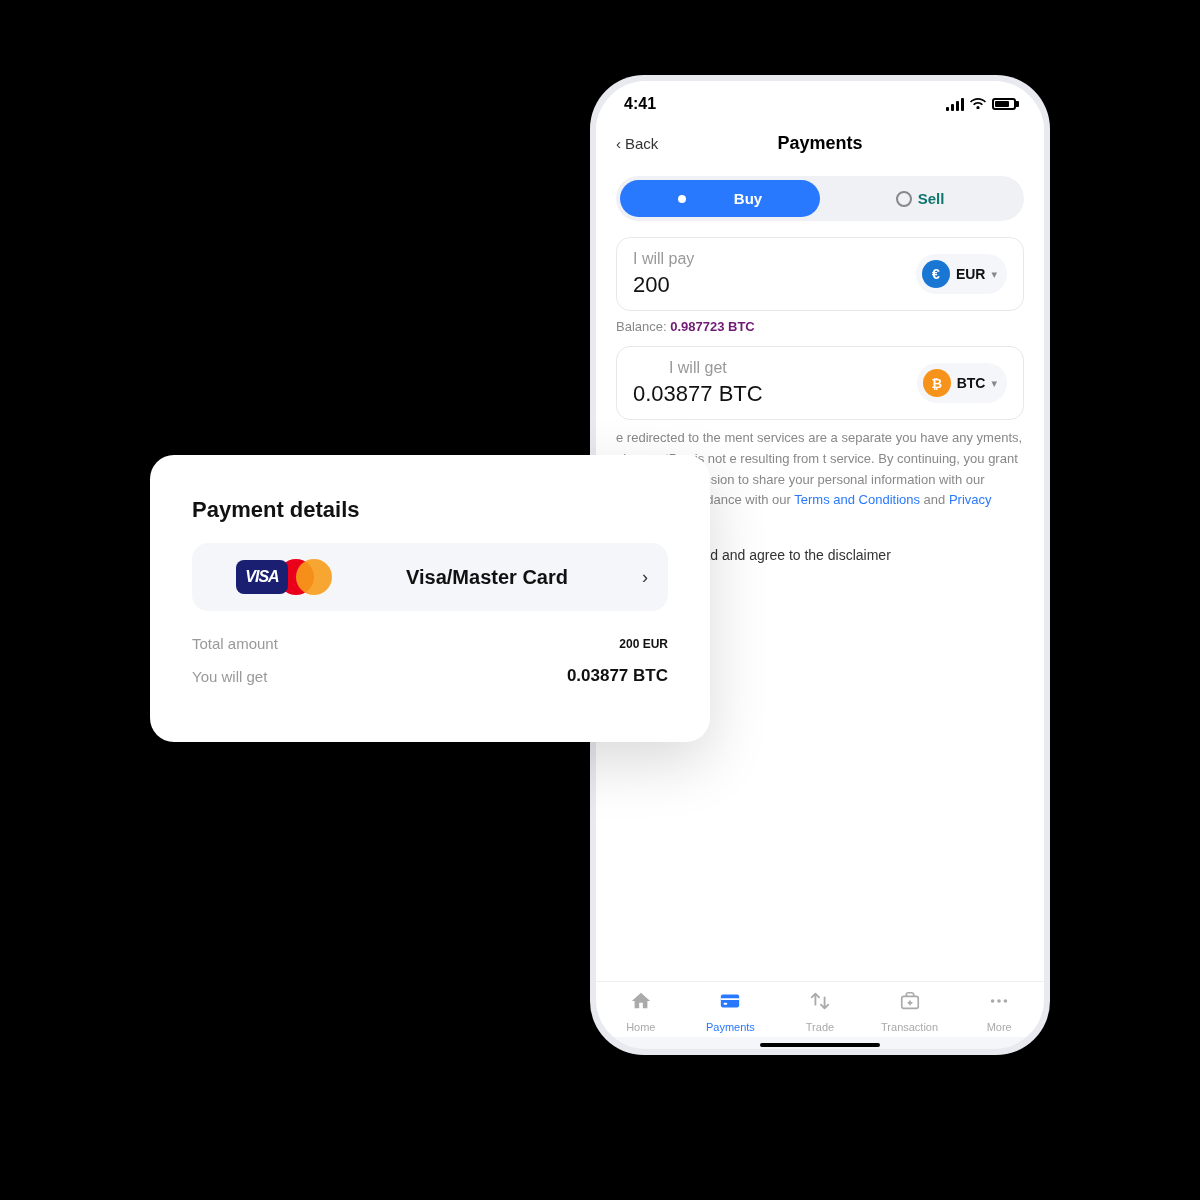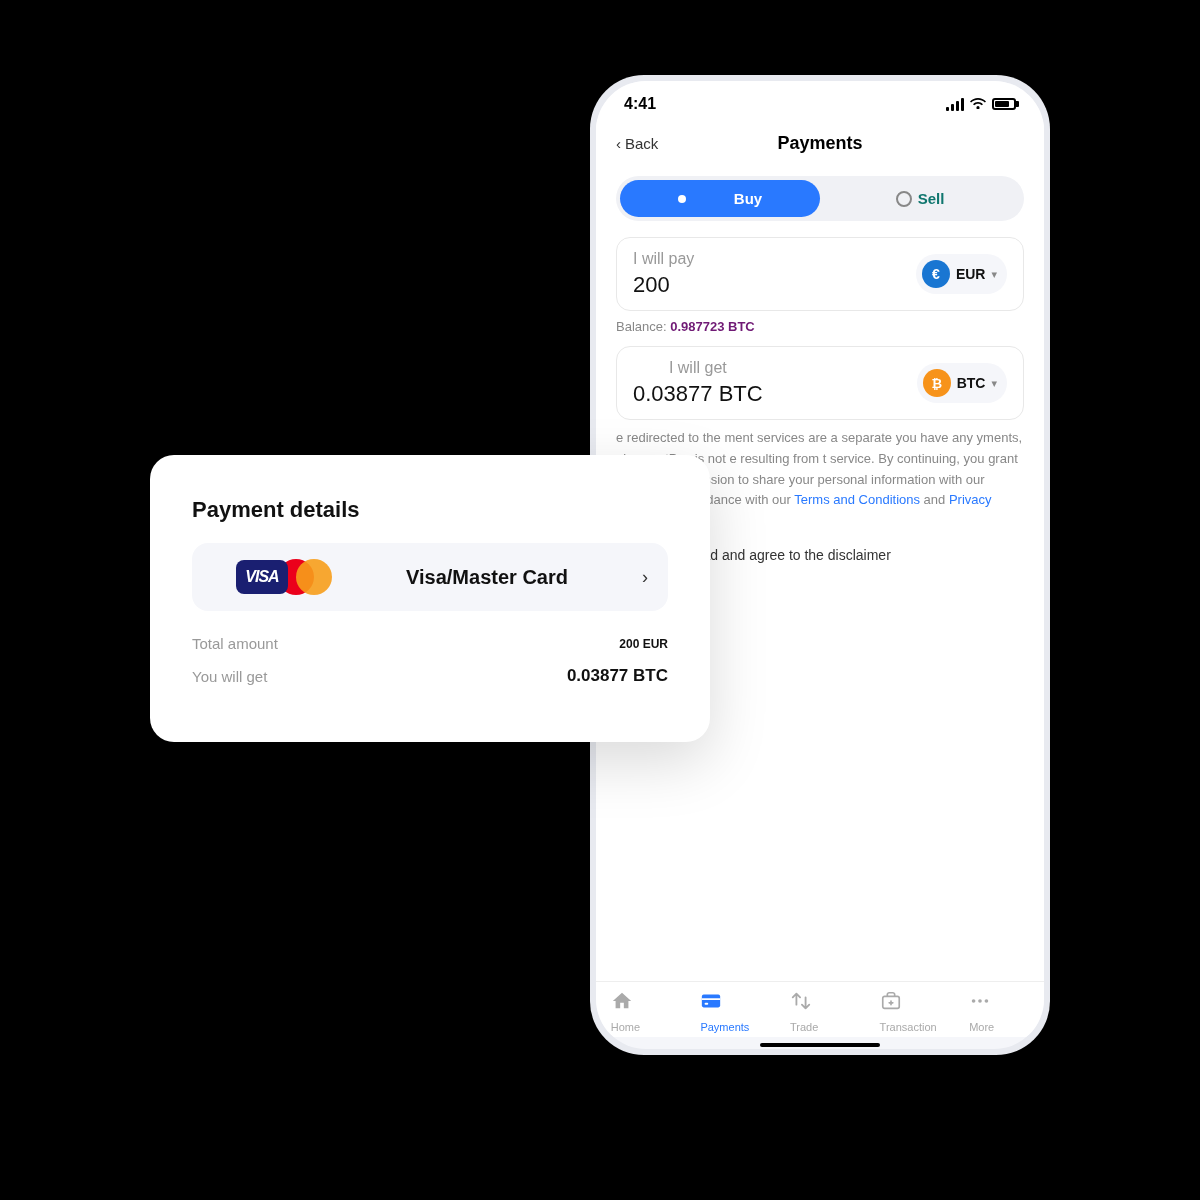--- a/index.html
+++ b/index.html
@@ -329,21 +329,21 @@
       justify-content: space-around;
       align-items: center;
       padding: 8px 0 4px;
       background: #fff;
       border-top: 1px solid #eee;
     }
 
     .nav-item {
       display: flex;
       flex-direction: column;
-      align-items: flex-start;
+      align-items: center;
       gap: 3px;
       cursor: pointer;
       min-width: 60px;
     }
 
     .nav-icon {
       font-size: 22px;
       color: #aaa;
     }
 

